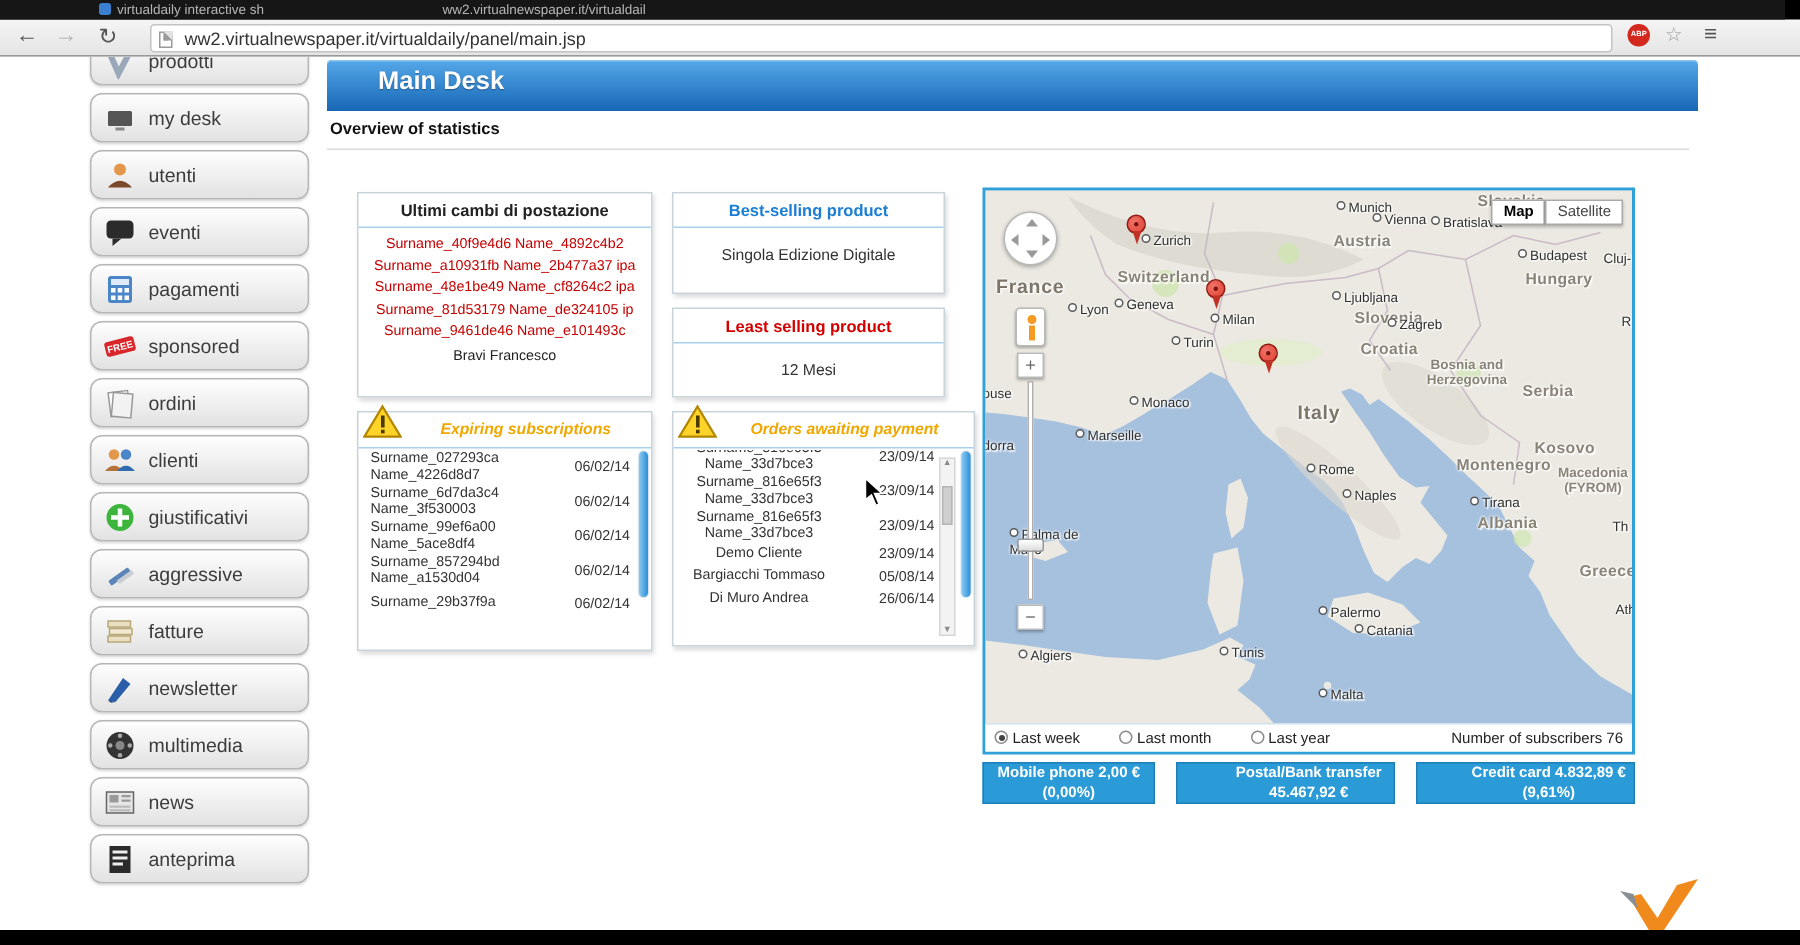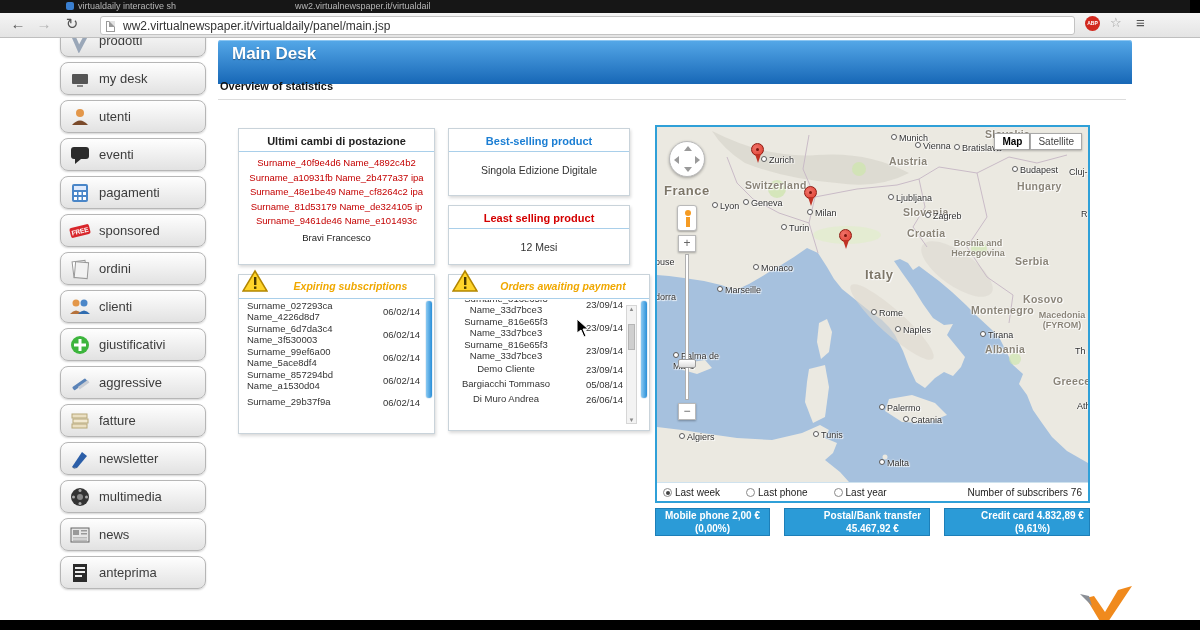--- a/index.html
+++ b/index.html
@@ -29,22 +29,22 @@
 
   
   .sidebar { position:absolute; left:60px; top:-14px; width:146px; }
   .sbi { height:33px; margin-bottom:5px; border:1px solid #b6b6b6; border-radius:8px;
          background:linear-gradient(#fefefe,#e2e2e2); box-shadow:0 1px 2px rgba(0,0,0,.18);
          display:flex; align-items:center; gap:7px; padding-left:7px; cursor:pointer; }
   .sbi svg { width:24px; height:24px; flex:0 0 auto; }
   .sbi .lbl { font-size:13px; color:#3c3c3c; }
 
   
-  .mdbar { position:absolute; left:218px; top:2px; width:914px; height:44px; border-radius:3px 3px 0 0;
-           background:linear-gradient(#55a8e8,#1767b6); box-shadow:inset 0 1px 0 #8cc6f2; }
+  .mdbar { position:absolute; left:218px; top:2px; width:914px; height:34px; border-radius:3px 3px 0 0;
+           background:linear-gradient(#55a8e8,#1767b6); box-shadow:inset 0 1px 0 #8cc6f2;padding-left:20px; }
   .mdbar span { color:#fff; font-weight:bold; font-size:17px; line-height:28px; padding-left:14px; display:block;
                 text-shadow:0 1px 1px rgba(0,0,0,.35); }
   .ovlabel { position:absolute; left:220px; top:42px; font-size:11px; font-weight:bold; color:#111; }
   .hline { position:absolute; left:218px; top:61px; width:908px; height:1px; background:#dcdcdc; }
 
   
   .panel { position:absolute; background:#fff; border:1px solid #c9d3da; box-shadow:1px 2px 3px rgba(0,0,0,.15); }
   .p-title { text-align:center; font-size:11px; font-weight:bold; color:#222; padding:6px 2px 4px;
              border-bottom:1px solid #a9cfea; white-space:nowrap; overflow:hidden; }
   .p-title.blue { color:#1b7ed3; }
@@ -465,21 +465,21 @@
         <div class="zhandle"></div>
         <div class="zbtn" style="top:276px;">−</div>
         <div class="gbtns">
           <div class="gbtn sel">Map</div>
           <div class="gbtn">Satellite</div>
         </div>
       </div>
 
       <div class="mapfoot">
         <span class="fitem"><span class="radio on"></span><span>Last week</span></span>
-        <span class="fitem"><span class="radio"></span><span>Last phone</span></span>
+        <span class="fitem"><span class="radio"></span><span>Last month</span></span>
         <span class="fitem"><span class="radio"></span><span>Last year</span></span>
         <span class="subs">Number of subscribers 76</span>
       </div>
     </div>
 
     <div class="totals">
       <div class="tcell">
         <div>Mobile phone 2,00 €</div>
         <div>(0,00%)</div>
       </div>

